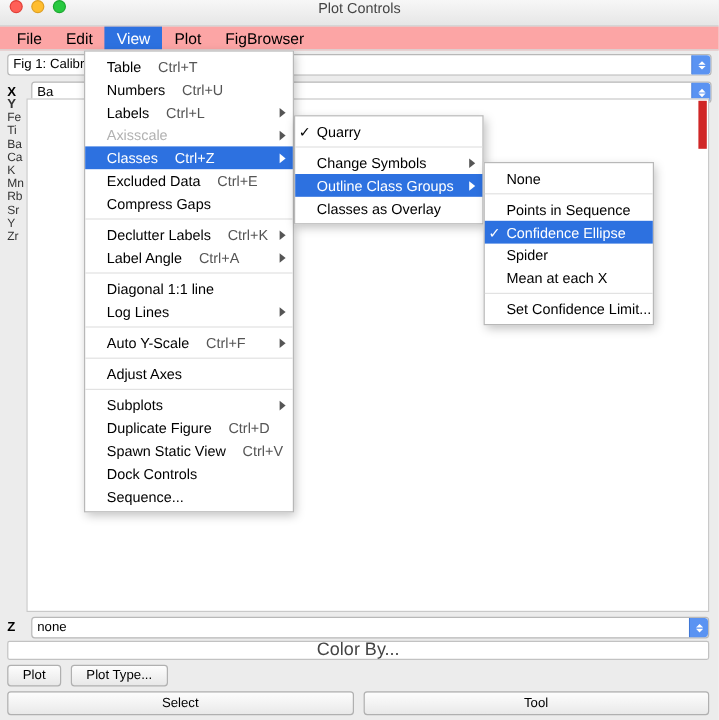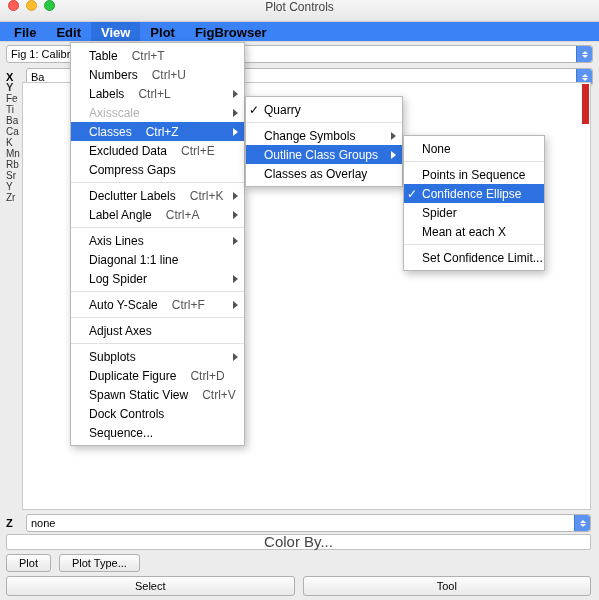--- a/index.html
+++ b/index.html
@@ -22,26 +22,25 @@
     border-bottom: 1px solid #d0d0d0;
   }
   .traffic { display: flex; gap: 7px; padding-left: 8px; }
   .tl-btn { width: 11px; height: 11px; border-radius: 50%; }
   .close { background: #ff5f57; border: 0.5px solid #e14038; }
   .min   { background: #ffbd2e; border: 0.5px solid #dfa023; }
   .max   { background: #28c940; border: 0.5px solid #1ba82f; }
   .title { position: absolute; left: 0; right: 0; text-align: center; font-size: 12px; color: #444; }
   .menubar {
     height: 20px;
-    background: #3b82f6;
+    background: #fca5a5;
     border-bottom: 1px solid #d8d8d8;
     display: flex;
     align-items: stretch;
     padding-left: 4px;
-    font-weight: bold;
   }
   .menubar .mitem {
     padding: 3px 10px 0 10px;
     font-size: 13px;
     cursor: default;
   }
   .menubar .mitem.active {
     background: #2d71e0;
     color: #fff;
   }
@@ -255,28 +254,24 @@
       <span class="sc">Ctrl+K</span>
       <span class="arrow"></span>
     </div>
     <div class="row">
       <span>Label Angle</span>
       <span class="sc">Ctrl+A</span>
       <span class="arrow"></span>
     </div>
     <div class="sep"></div>
     <div class="row">
-      <span>Axis Lines</span>
-      <span class="arrow"></span>
-    </div>
-    <div class="row">
       <span>Diagonal 1:1 line</span>
     </div>
     <div class="row">
-      <span>Log Spider</span>
+      <span>Log Lines</span>
       <span class="arrow"></span>
     </div>
     <div class="sep"></div>
     <div class="row">
       <span>Auto Y-Scale</span>
       <span class="sc">Ctrl+F</span>
       <span class="arrow"></span>
     </div>
     <div class="sep"></div>
     <div class="row">

